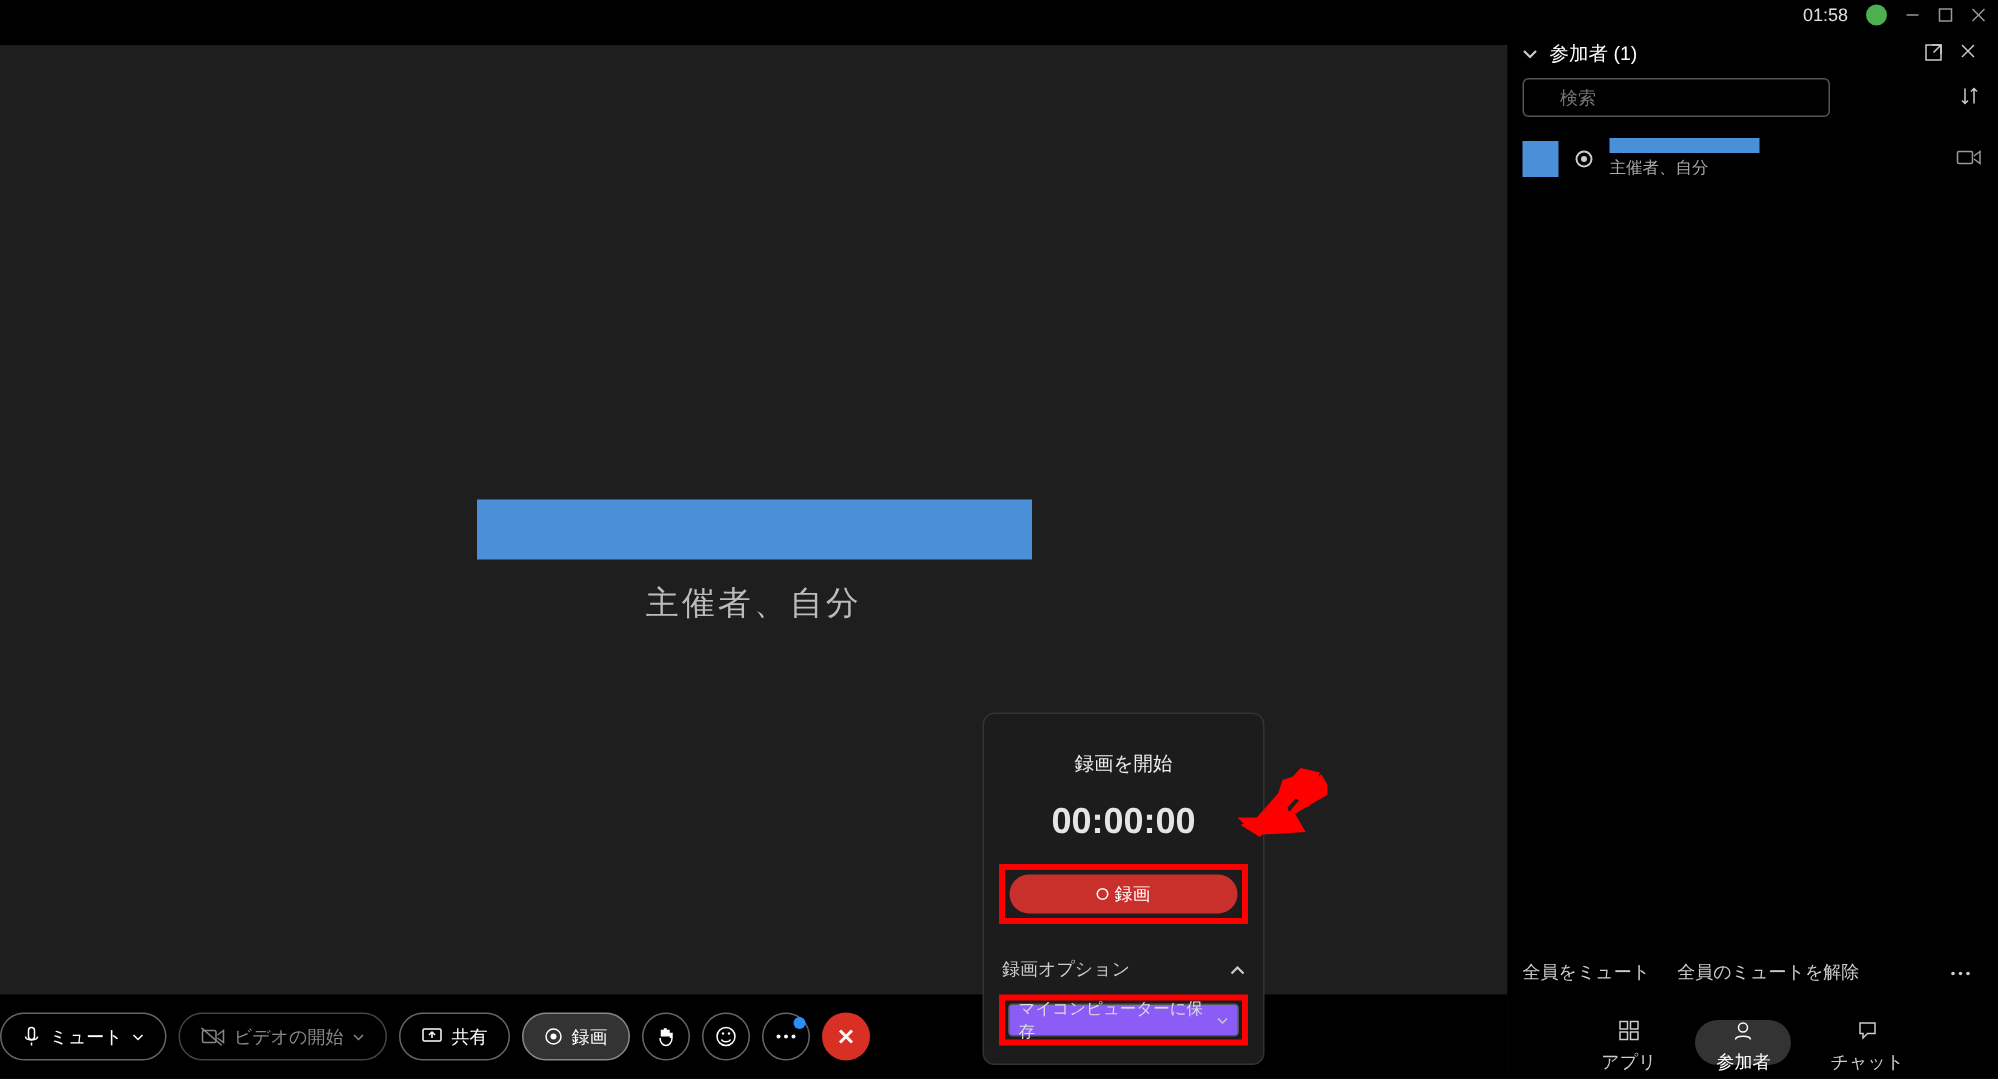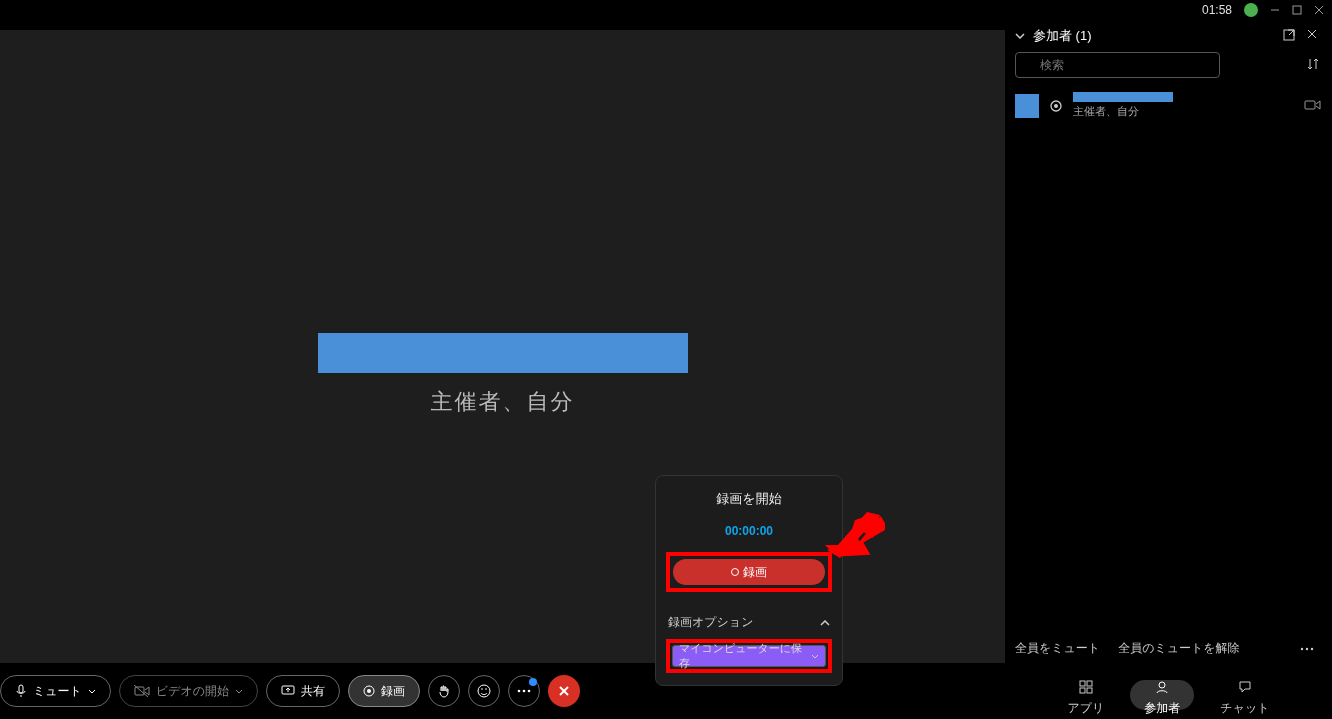--- a/index.html
+++ b/index.html
@@ -64,34 +64,34 @@
 
 
 .record-popup {
   position: absolute;
   left: 655px;
   top: 475px;
   width: 188px;
   background: #1c1c1c;
   border: 1px solid #333;
   border-radius: 8px;
-  padding: 14px 10px 12px 10px;
+  padding: 24px 10px 12px 10px;
   z-index: 50;
 }
 .record-popup .rp-title {
   text-align: center;
   font-size: 13px;
   color: #eee;
   margin-bottom: 16px;
 }
 .record-popup .rp-timer {
   text-align: center;
-  font-size: 12px;
+  font-size: 24px;
   font-weight: bold;
-  color: #0ea5e9;
+  color: #e5e5e5;
   margin-bottom: 14px;
 }
 .rp-highlight-box {
   border: 4px solid #ff0000;
   padding: 3px;
   margin-bottom: 18px;
 }
 .rp-record-btn {
   width: 100%;
   height: 26px;

